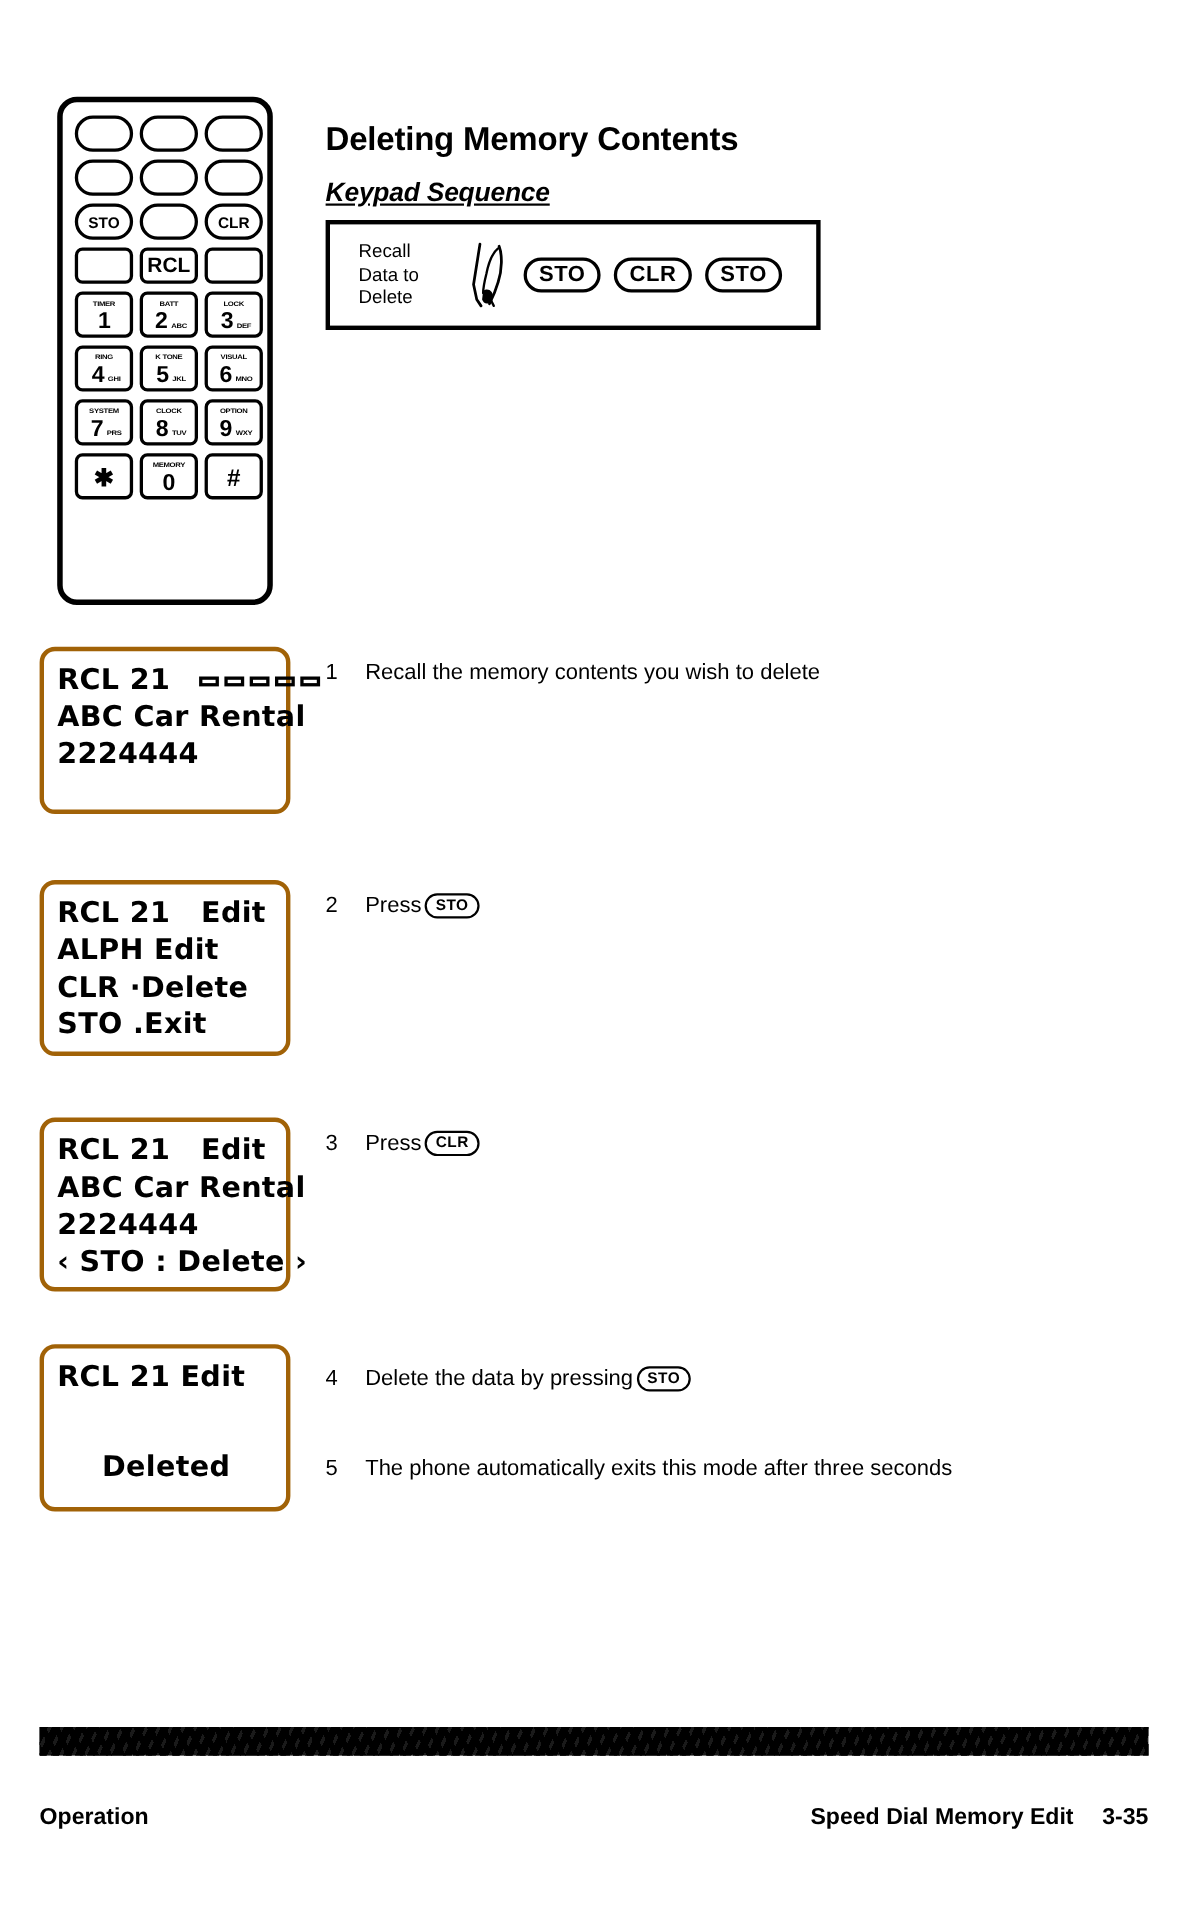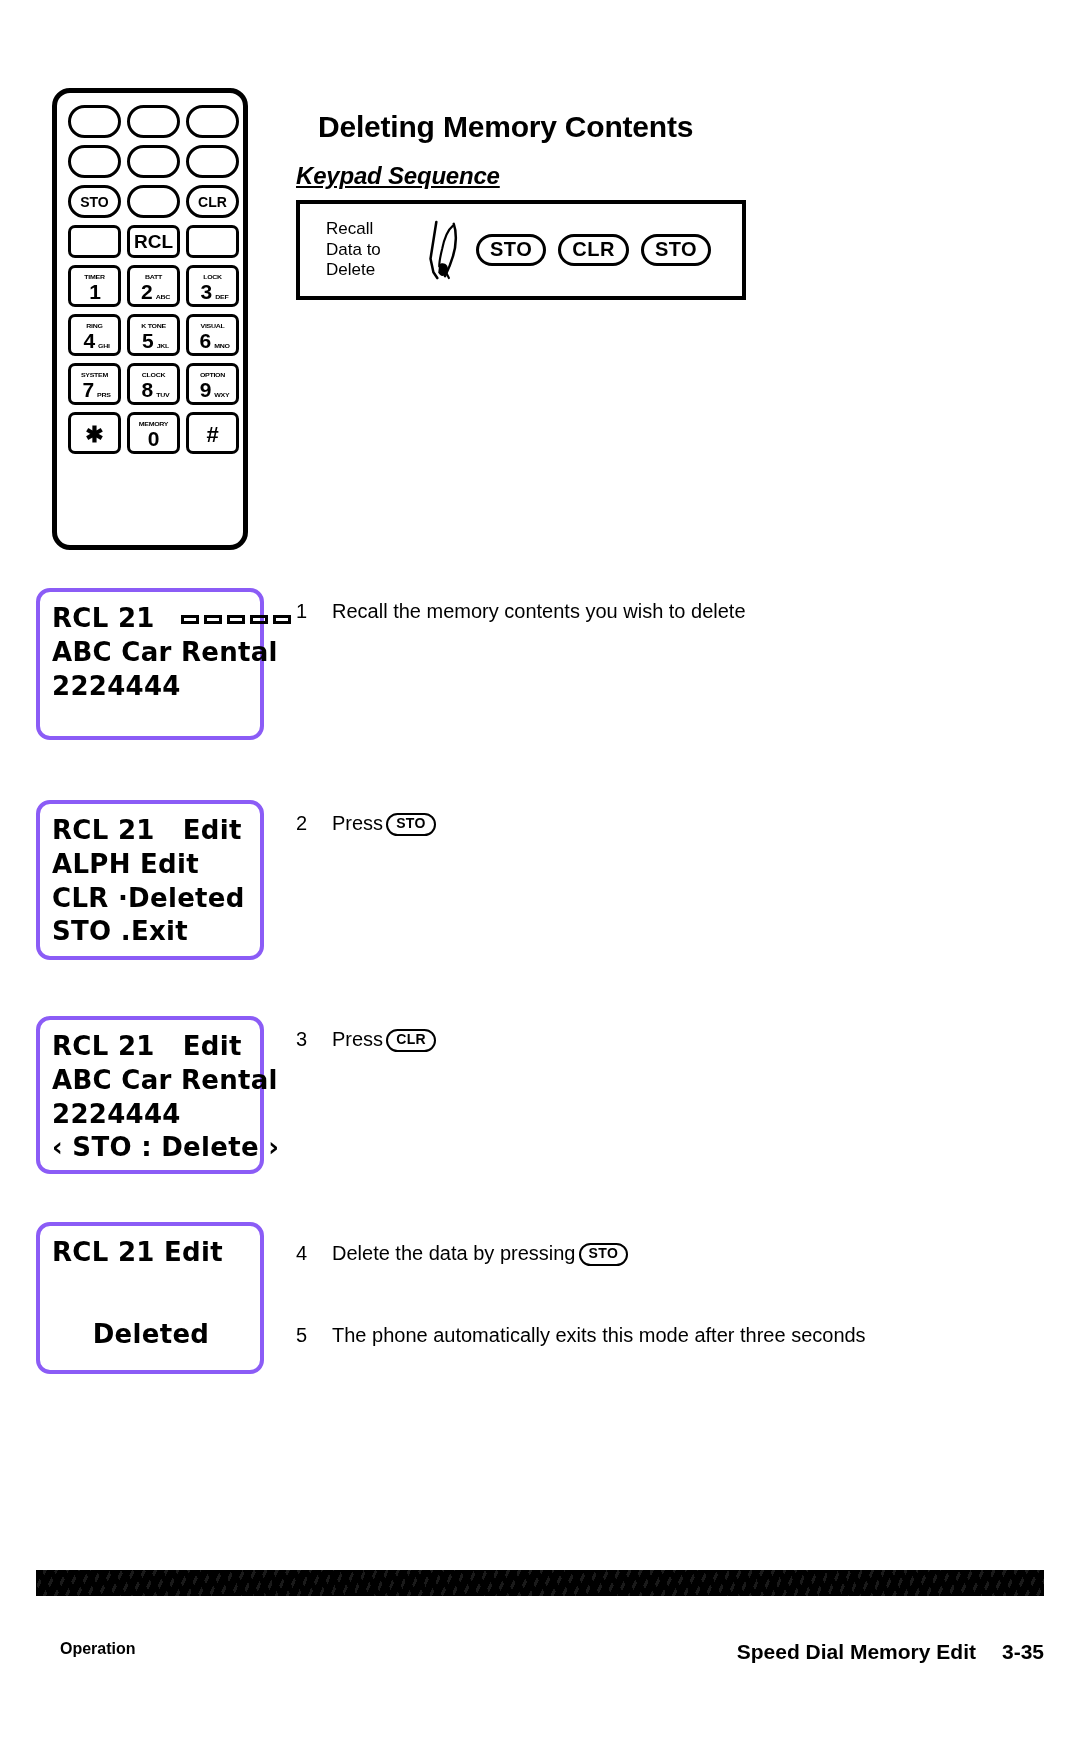--- a/index.html
+++ b/index.html
@@ -100,21 +100,20 @@
   }
 
   
   #page-title {
     position: absolute;
     left: 296px;
     top: 90px;
     font-size: 30px;
     font-weight: bold;
     letter-spacing: -0.2px;
-    margin-left: 22px;
   }
   #keypad-sequence-label {
     position: absolute;
     left: 296px;
     top: 162px;
     font-size: 24px;
     font-style: italic;
     font-weight: bold;
     text-decoration: underline;
     letter-spacing: -0.2px;
@@ -159,21 +158,21 @@
     font-weight: bold;
     line-height: 1.05;
     letter-spacing: 0.5px;
     background: #fff;
   }
 
   
   .lcd {
     position: absolute;
     left: 36px;
-    border: 4px solid #8b5cf6;
+    border: 4px solid #a16207;
     border-radius: 14px;
     box-sizing: border-box;
     background: #fff;
     padding: 10px 10px 0 12px;
   }
   .lcd-line {
     font-family: "DejaVu Sans", sans-serif;
     font-size: 26px;
     font-weight: bold;
     line-height: 1.30;
@@ -247,23 +246,22 @@
     background:
       repeating-linear-gradient(115deg, #000 0 7px, #fff 7px 10px),
       repeating-linear-gradient(65deg, #000 0 5px, #fff 5px 11px),
       #1a1a1a;
     background-blend-mode: multiply, multiply, normal;
   }
   #footer-left {
     position: absolute;
     left: 36px;
     top: 1640px;
-    font-size: 16px;
-    font-weight: bold;
-    margin-left: 24px;
+    font-size: 21px;
+    font-weight: bold;
   }
   #footer-right {
     position: absolute;
     right: 36px;
     top: 1640px;
     font-size: 21px;
     font-weight: bold;
     display: flex;
     gap: 26px;
     align-items: flex-end;
@@ -439,21 +437,21 @@
       <span class="bar"></span>
     </span>
   </div>
   <div class="lcd-line">ABC Car Rental</div>
   <div class="lcd-line">2224444</div>
 </div>
 
 <div class="lcd" id="lcd-2">
   <div class="lcd-line">RCL 21   Edit</div>
   <div class="lcd-line">ALPH Edit</div>
-  <div class="lcd-line">CLR ·Deleted</div>
+  <div class="lcd-line">CLR ·Delete</div>
   <div class="lcd-line">STO .Exit</div>
 </div>
 
 <div class="lcd" id="lcd-3">
   <div class="lcd-line">RCL 21   Edit</div>
   <div class="lcd-line">ABC Car Rental</div>
   <div class="lcd-line">2224444</div>
   <div class="lcd-line">‹ STO : Delete ›</div>
 </div>
 

